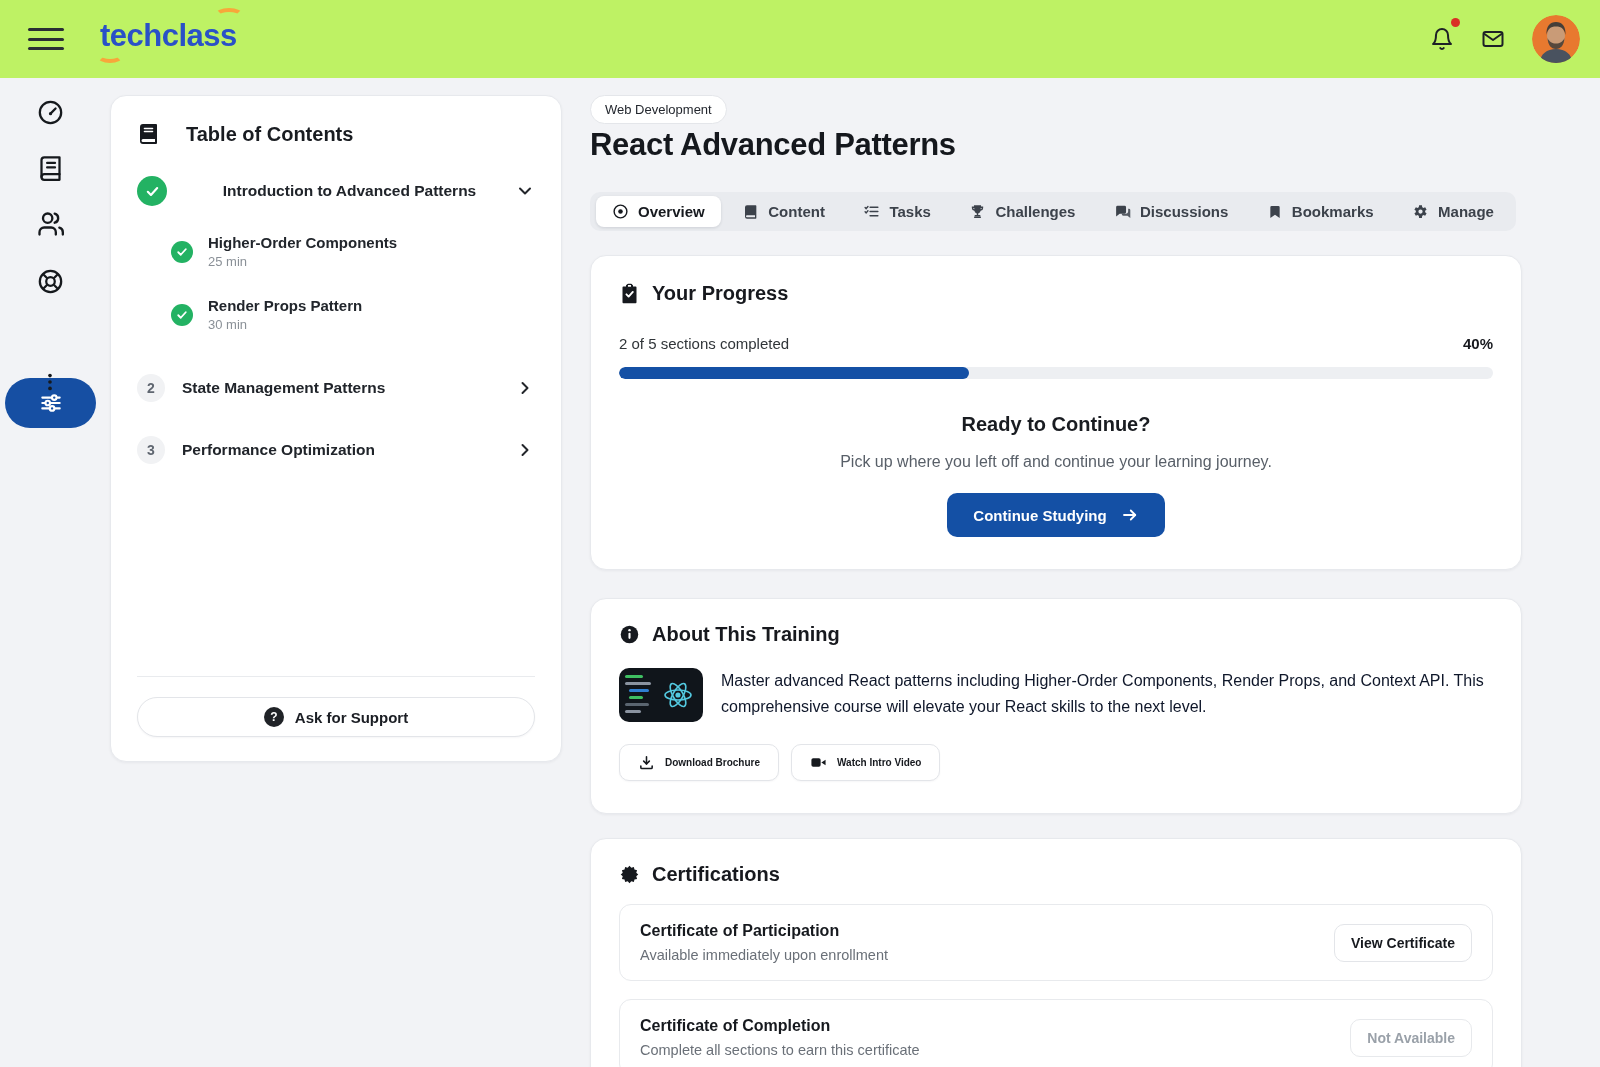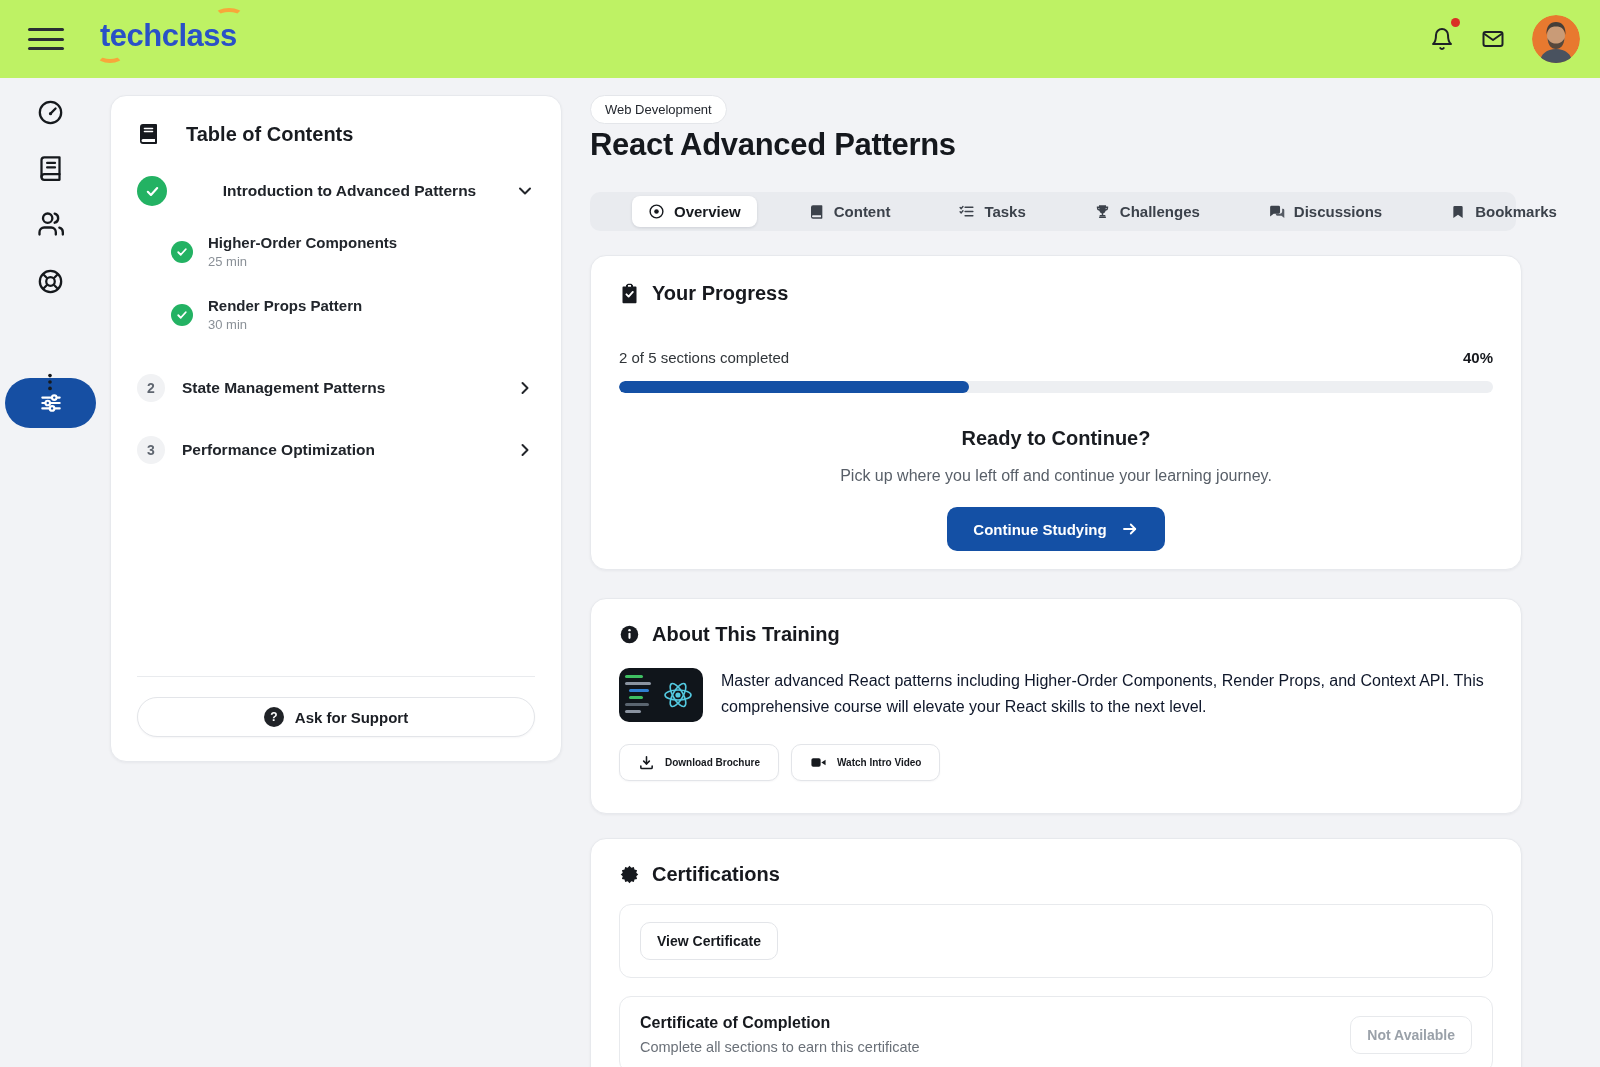--- a/index.html
+++ b/index.html
@@ -52,28 +52,28 @@
   .toc-divider { position:absolute; left:26px; right:26px; bottom:84px; height:1px; background:#e9ebee; }
   .support-btn { position:absolute; left:26px; right:26px; bottom:24px; height:40px; border:1px solid #e3e5e9; border-radius:20px; background:#fff; display:flex; align-items:center; justify-content:center; gap:11px; cursor:pointer; box-shadow:0 1px 2px rgba(16,24,40,.04); }
   .q-circle { width:20px; height:20px; border-radius:50%; background:#202327; color:#fff; font-size:12px; font-weight:700; display:flex; align-items:center; justify-content:center; }
   .support-label { font-size:15px; font-weight:700; color:#1b1e24; }
 
   
   .badge { position:absolute; left:590px; top:95px; padding:6px 14px; background:#fff; border:1px solid #e4e6ea; border-radius:999px; font-size:13px; color:#23272e; }
   .page-title { position:absolute; left:590px; top:127px; font-size:31px; font-weight:700; color:#15181d; letter-spacing:-0.3px; }
 
   .tabbar { position:absolute; left:590px; top:192px; width:926px; height:39px; background:#e9ebef; border-radius:10px; display:flex; align-items:center; justify-content:space-between; padding:0 6px; }
-  .tab { display:flex; align-items:center; gap:9px; padding:7px 16px; border-radius:8px; font-size:15px; font-weight:600; color:#3c424b; cursor:pointer; white-space:nowrap;margin-left:36px; }
+  .tab { display:flex; align-items:center; gap:9px; padding:7px 16px; border-radius:8px; font-size:15px; font-weight:600; color:#3c424b; cursor:pointer; white-space:nowrap; }
   .tab.active { background:#fff; color:#16191e; font-weight:700; box-shadow:0 1px 3px rgba(16,24,40,.12); }
 
   
   .progress-card { left:590px; top:255px; width:932px; height:315px; padding:26px 28px; }
   .card-header { display:flex; align-items:center; gap:12px; }
   .card-title { font-size:20px; font-weight:700; color:#17191e; }
-  .progress-meta { display:flex; justify-content:space-between; align-items:center; margin-top:44px; }
+  .progress-meta { display:flex; justify-content:space-between; align-items:center; margin-top:30px; }
   .progress-sections { font-size:15px; color:#303539; }
   .progress-percent { font-size:15px; font-weight:700; color:#17191e; }
   .progress-track { margin-top:15px; height:12px; background:#edeff2; border-radius:6px; overflow:hidden; }
   .progress-fill { height:100%; background:#1450a5; border-radius:6px; }
   .ready-title { margin-top:34px; text-align:center; font-size:20px; font-weight:700; color:#191c21; }
   .ready-text { margin-top:17px; text-align:center; font-size:16px; color:#585f68; }
   .cta-row { margin-top:22px; display:flex; justify-content:center; }
   .cta-btn { display:flex; align-items:center; gap:14px; height:44px; padding:0 26px; background:#1450a5; color:#fff; border:none; border-radius:10px; font-size:15px; font-weight:700; font-family:"Liberation Sans", sans-serif; cursor:pointer; }
 
   
@@ -389,20 +389,24 @@
 
 <div class="card cert-card">
   <div class="card-header">
     <svg width="21" height="21" viewBox="0 0 24 24" fill="currentColor">
         <path d="M22 12l-2.27 2.07.93 2.93-3 .66-.66 3-2.93-.93L12 22l-2.07-2.27-2.93.93-.66-3-3-.66.93-2.93L2 12l2.27-2.07L3.34 7l3-.66.66-3 2.93.93L12 2l2.07 2.27 2.93-.93.66 3 3 .66-.93 2.93z"></path>
       </svg>
     <div class="card-title">Certifications</div>
   </div>
 
   <div class="cert-item">
+    <div>
+      <div class="cert-title">Certificate of Participation</div>
+      <div class="cert-sub">Available immediately upon enrollment</div>
+    </div>
     <button class="cert-btn">View Certificate</button>
   </div>
 
   <div class="cert-item">
     <div>
       <div class="cert-title">Certificate of Completion</div>
       <div class="cert-sub">Complete all sections to earn this certificate</div>
     </div>
     <button class="cert-btn disabled">Not Available</button>
   </div>

